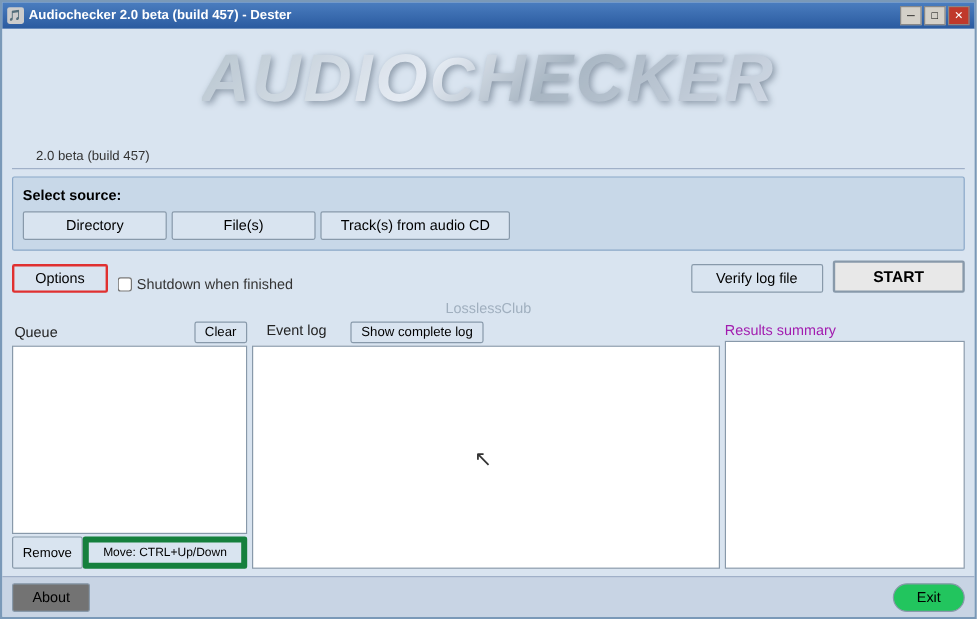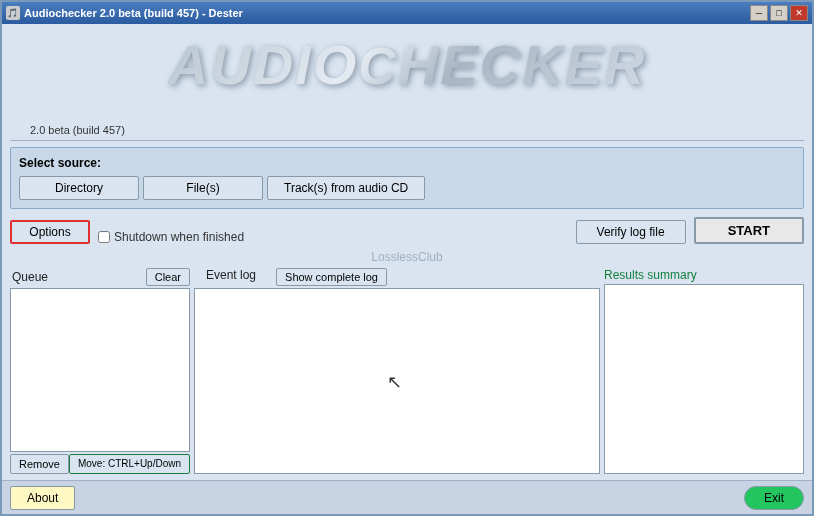--- a/index.html
+++ b/index.html
@@ -215,21 +215,21 @@
       display: flex;
       flex: 1;
       margin: 2px 4px;
       gap: 4px;
     }
 
     
     .queue-panel {
       display: flex;
       flex-direction: column;
-      width: 180px;
+      width: 196px;
       flex-shrink: 0;
     }
     .queue-header {
       display: flex;
       align-items: center;
       justify-content: space-between;
       margin-bottom: 2px;
     }
     .queue-label {
       font-size: 12px;
@@ -258,21 +258,21 @@
     .remove-btn {
       background: #d9e4f0;
       border: 1px solid #8899aa;
       padding: 3px 8px;
       cursor: pointer;
       font-size: 11px;
       border-radius: 2px;
     }
     .move-label {
       background: #d9e4f0;
-      border: 1px solid #15803d;
+      border: 5px solid #15803d;
       padding: 3px 6px;
       font-size: 10px;
       border-radius: 2px;
       text-align: center;
       flex: 1;
     }
 
     
     .event-panel {
       display: flex;
@@ -318,42 +318,42 @@
 
     
     .results-panel {
       display: flex;
       flex-direction: column;
       width: 200px;
       flex-shrink: 0;
     }
     .results-label {
       font-size: 12px;
-      color: #15803d;
+      color: #a21caf;
       margin-bottom: 2px;
     }
     .results-area {
       flex: 1;
       background: white;
       border: 1px solid #8899aa;
       min-height: 140px;
     }
 
     
     .bottom-bar {
       display: flex;
       align-items: center;
       padding: 4px 8px;
       background: #c8d4e4;
       border-top: 1px solid #a0b0c8;
       height: 34px;
       flex-shrink: 0;
     }
     .about-btn {
-      background: #fef9c3;
+      background: #737373;
       border: 1px solid #8899aa;
       padding: 4px 16px;
       cursor: pointer;
       font-size: 12px;
       border-radius: 2px;
       min-width: 60px;
     }
     .exit-btn {
       background: #22c55e;
       border: 1px solid #8899aa;

